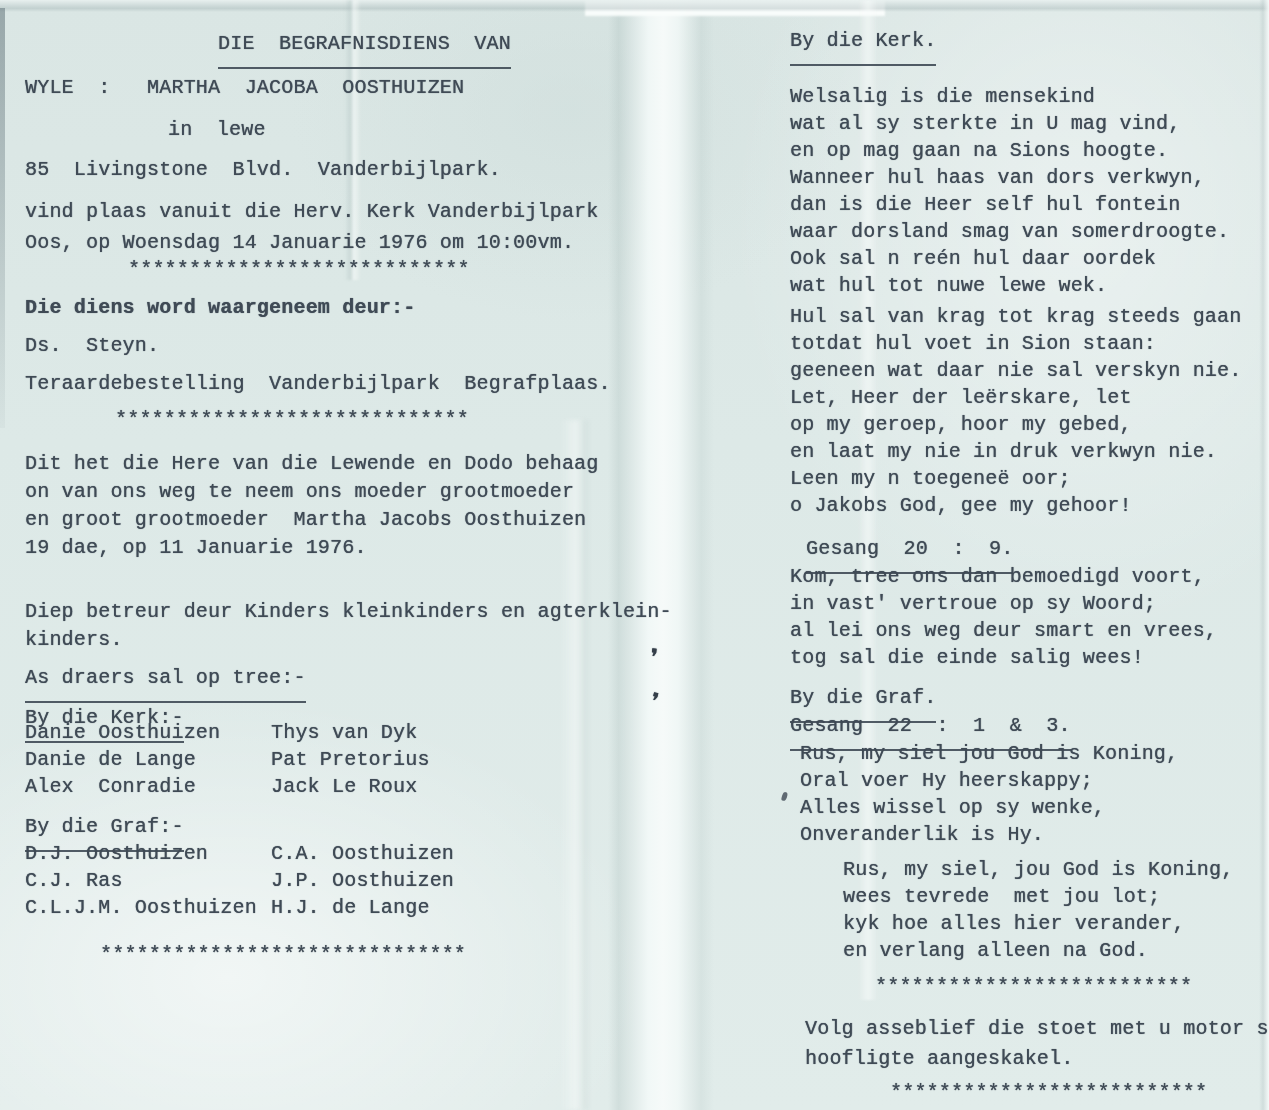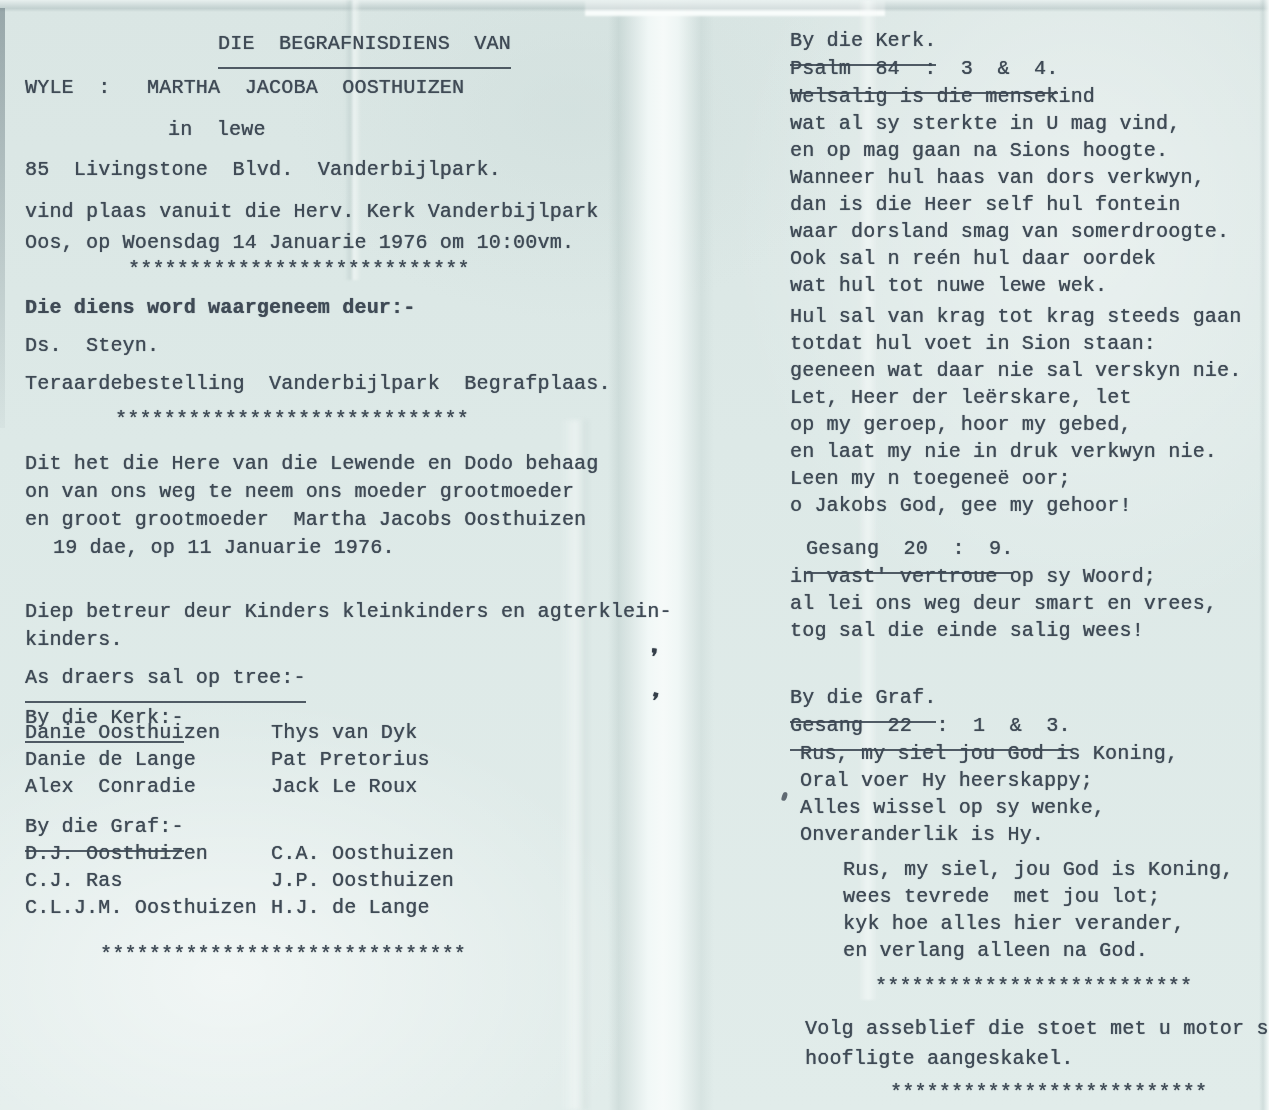--- a/index.html
+++ b/index.html
@@ -104,21 +104,21 @@
   <div class="t abs" style="left:0;top:294px;font-weight:bold;">Die diens word waargeneem deur:-</div>
   <div class="t abs" style="left:0;top:332px;">Ds.  Steyn.</div>
   <div class="t abs" style="left:0;top:370px;">Teraardebestelling  Vanderbijlpark  Begrafplaas.</div>
 
   <div class="t abs" style="left:90px;top:406px;">*****************************</div>
 
   <div class="abs" style="left:0;top:450px;">
     <div class="t" style="line-height:28px;">Dit het die Here van die Lewende en Dodo behaag</div>
     <div class="t" style="line-height:28px;">on van ons weg te neem ons moeder grootmoeder</div>
     <div class="t" style="line-height:28px;">en groot grootmoeder  Martha Jacobs Oosthuizen</div>
-    <div class="t" style="line-height:28px;margin-left:28px;">19 dae, op 11 Januarie 1976.</div>
+    <div class="t" style="line-height:28px;">19 dae, op 11 Januarie 1976.</div>
   </div>
 
   <div class="abs" style="left:0;top:598px;">
     <div class="t" style="line-height:28px;">Diep betreur deur Kinders kleinkinders en agterklein-</div>
     <div class="t" style="line-height:28px;">kinders.</div>
   </div>
 
   <div class="t abs" style="left:0;top:664px;"><span class="u">As draers sal op tree:-</span></div>
   <div class="t abs" style="left:0;top:704px;"><span class="u">By die Kerk:-</span></div>
 
@@ -134,21 +134,20 @@
     <div class="t"><span class="cg1">D.J. Oosthuizen</span><span>C.A. Oosthuizen</span></div>
     <div class="t"><span class="cg1">C.J. Ras</span><span>J.P. Oosthuizen</span></div>
     <div class="t"><span class="cg1">C.L.J.M. Oosthuizen</span><span>H.J. de Lange</span></div>
   </div>
 
   <div class="t abs" style="left:75px;top:941px;">******************************</div>
 </div>
 
 <div id="right-page" class="page">
   <div class="t abs" style="left:0;top:27px;"><span class="u">By die Kerk.</span></div>
-  <div class="t abs" style="left:0;top:55px;"><span class="u">Psalm  84  :  3  &amp;  4.</span></div>
 
   <div class="abs" style="left:0;top:83px;">
     <div class="t">Welsalig is die mensekind</div>
     <div class="t">wat al sy sterkte in U mag vind,</div>
     <div class="t">en op mag gaan na Sions hoogte.</div>
     <div class="t">Wanneer hul haas van dors verkwyn,</div>
     <div class="t">dan is die Heer self hul fontein</div>
     <div class="t">waar dorsland smag van somerdroogte.</div>
     <div class="t">Ook sal n reén hul daar oordek</div>
     <div class="t">wat hul tot nuwe lewe wek.</div>
@@ -161,20 +160,21 @@
     <div class="t">Let, Heer der leërskare, let</div>
     <div class="t">op my geroep, hoor my gebed,</div>
     <div class="t">en laat my nie in druk verkwyn nie.</div>
     <div class="t">Leen my n toegeneë oor;</div>
     <div class="t">o Jakobs God, gee my gehoor!</div>
   </div>
 
   <div class="t abs" style="left:16px;top:535px;"><span class="u">Gesang  20  :  9.</span></div>
 
   <div class="abs" style="left:0;top:563px;">
+    <div class="t">Kom, tree ons dan bemoedigd voort,</div>
     <div class="t">in vast' vertroue op sy Woord;</div>
     <div class="t">al lei ons weg deur smart en vrees,</div>
     <div class="t">tog sal die einde salig wees!</div>
   </div>
 
   <div class="t abs" style="left:0;top:684px;"><span class="u">By die Graf.</span></div>
   <div class="t abs" style="left:0;top:712px;"><span class="u">Gesang  22  :  1  &amp;  3.</span></div>
 
   <div class="abs" style="left:10px;top:740px;">
     <div class="t">Rus, my siel jou God is Koning,</div>

